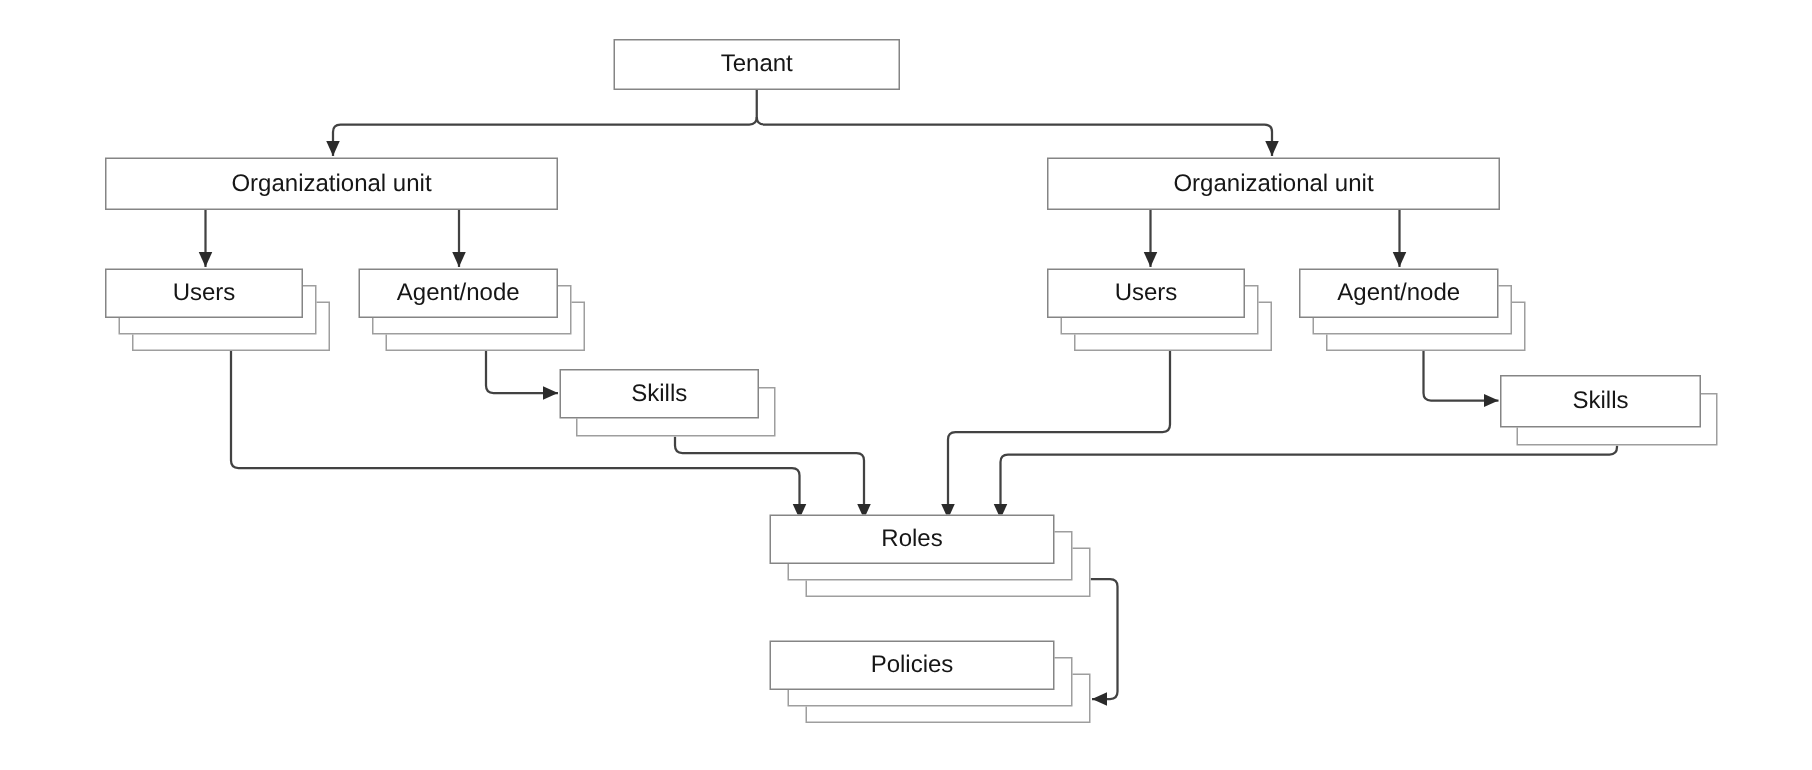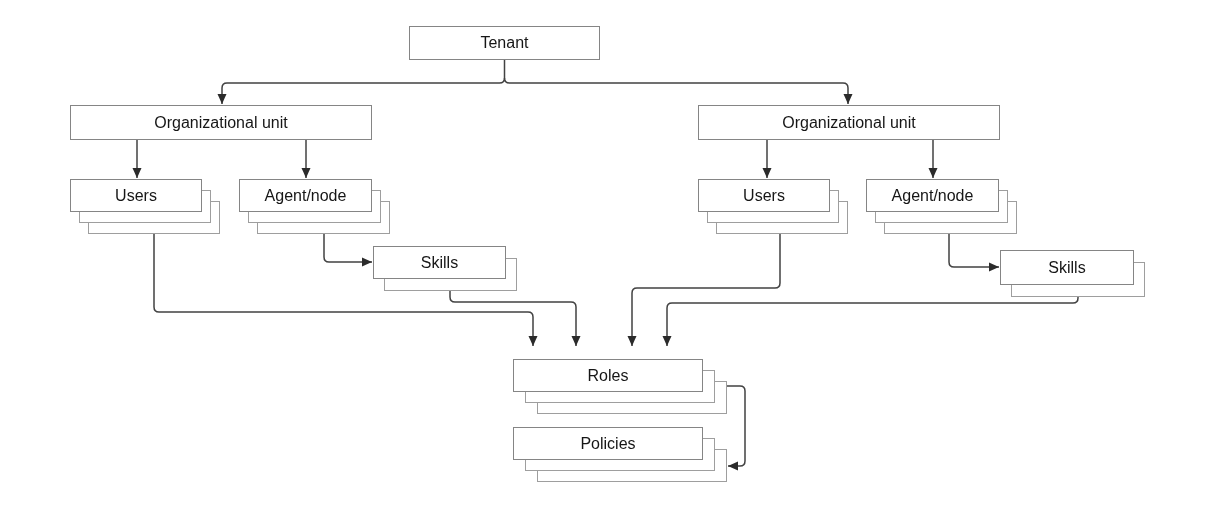--- a/index.html
+++ b/index.html
@@ -109,21 +109,21 @@
     <div class="layer" style="left:18px;top:22px;width:133px;height:33px"></div>
     <div class="layer" style="left:9px;top:11px;width:133px;height:33px"></div>
     <div class="front" style="width:133px;height:33px">Agent/node</div>
   </div>
 
   <div class="stack" style="left:1000px;top:250px;width:134px;height:35px">
     <div class="layer" style="left:11px;top:12px;width:134px;height:35px"></div>
     <div class="front" style="width:134px;height:35px">Skills</div>
   </div>
 
-  <div class="stack" style="left:513px;top:359px;width:190px;height:33px">
+  <div class="stack" style="left:513px;top:343px;width:190px;height:33px">
     <div class="layer" style="left:24px;top:22px;width:190px;height:33px"></div>
     <div class="layer" style="left:12px;top:11px;width:190px;height:33px"></div>
     <div class="front" style="width:190px;height:33px">Roles</div>
   </div>
 
   <div class="stack" style="left:513px;top:427px;width:172px;height:33px">
     <div class="layer" style="left:24px;top:22px;width:190px;height:33px"></div>
     <div class="layer" style="left:12px;top:11px;width:190px;height:33px"></div>
     <div class="front" style="width:190px;height:33px">Policies</div>
   </div>

